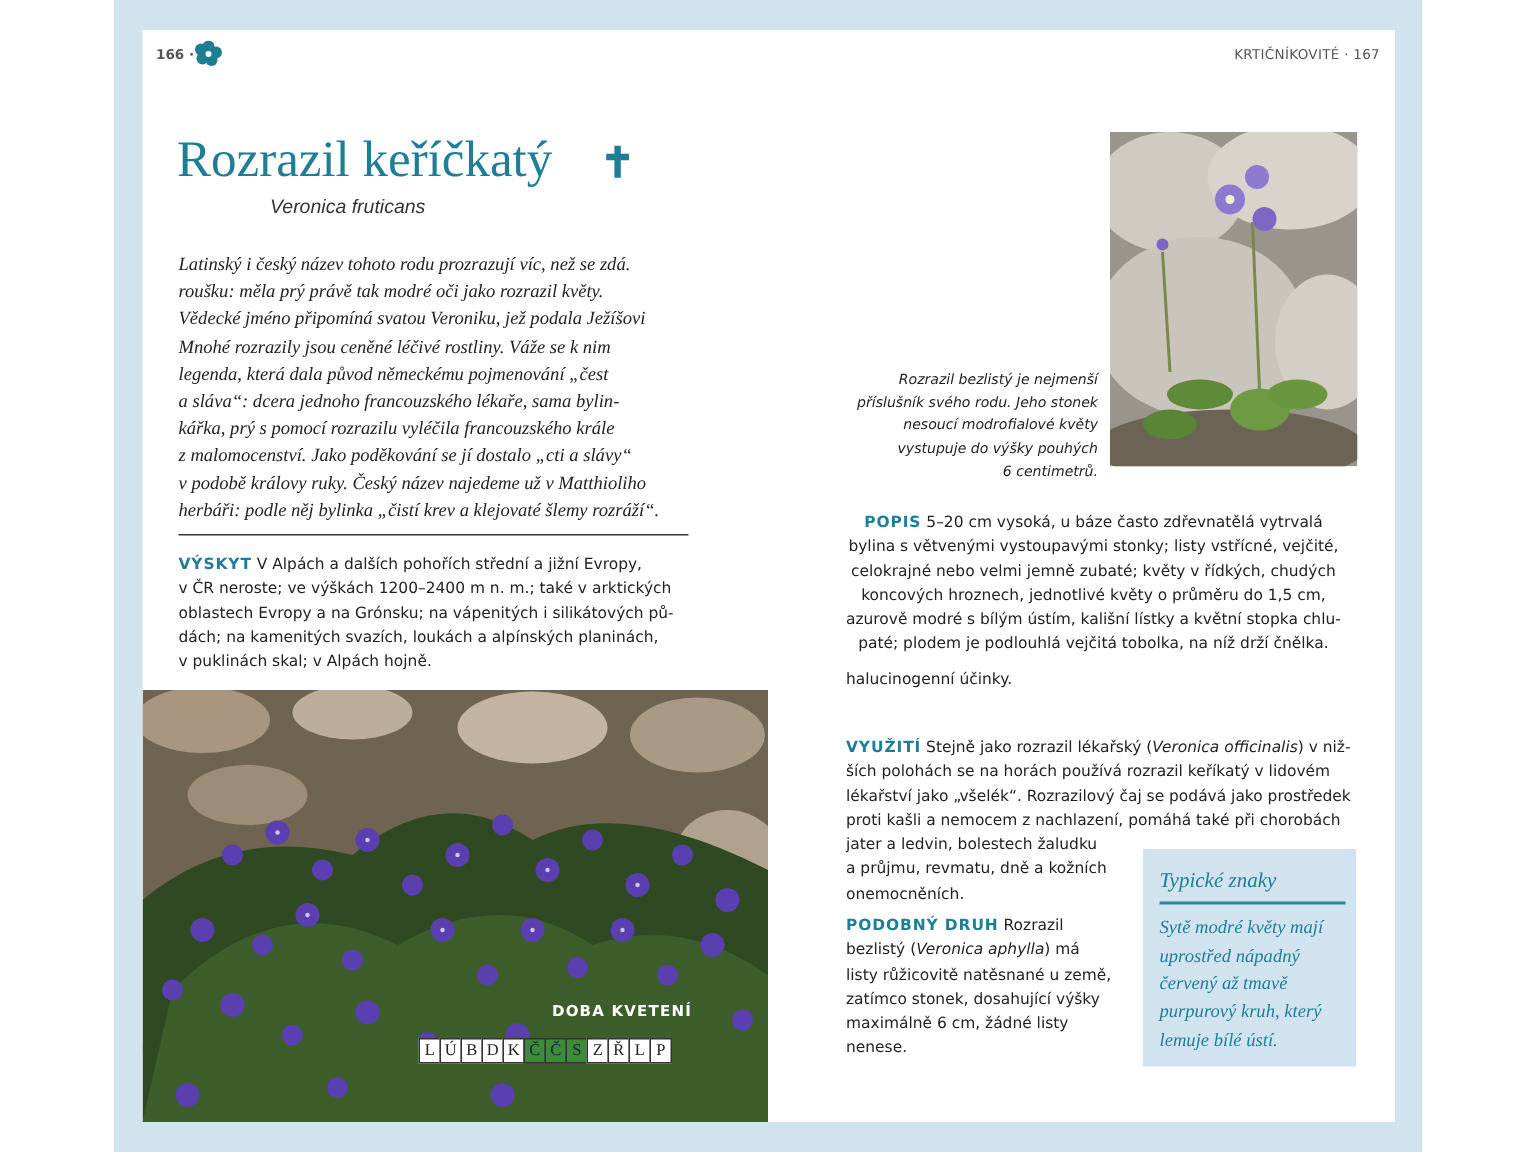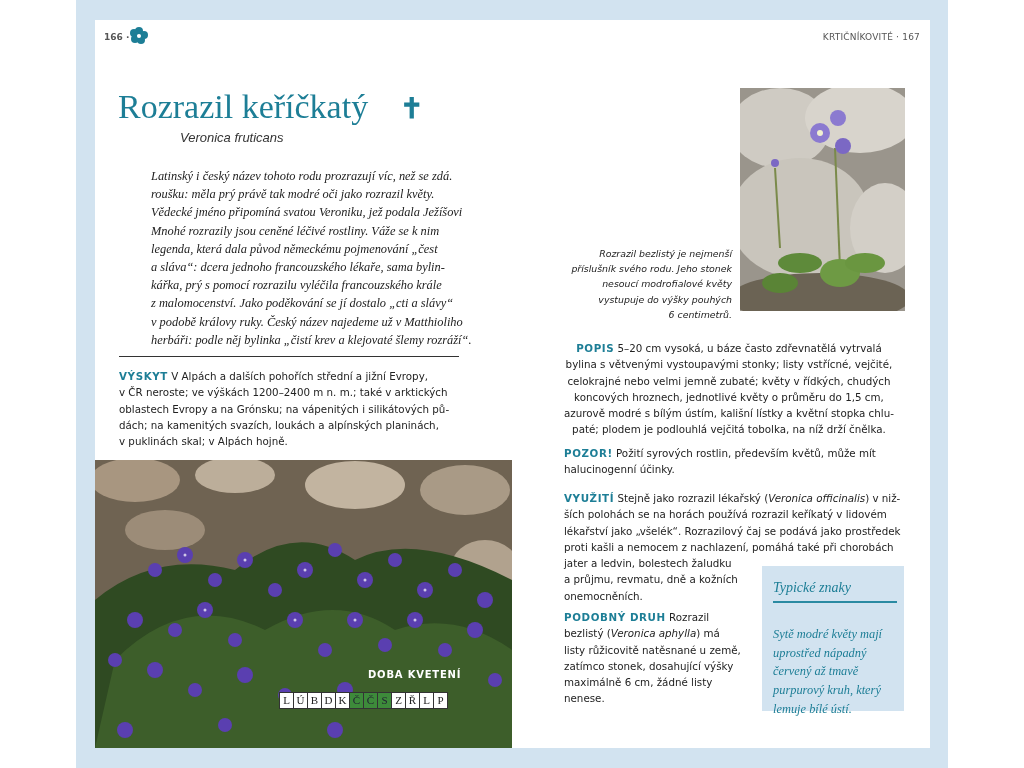--- a/index.html
+++ b/index.html
@@ -9,42 +9,42 @@
   .abs { position:absolute; }
   .folio { font-family:"DejaVu Sans", sans-serif; font-size:9px; color:#555; }
   .folio-left { left:104px; top:32px;font-weight:bold; }
   .folio-right { right:104px; top:32px; text-align:right; letter-spacing:0.2px; }
   .folio-right { left:auto;padding-left:48px; }
   .logo { left:130px; top:27px; width:18px; height:17px; }
   .title { left:118px; top:88px; font-family:"Liberation Serif", serif; font-size:34px; color:#1d7e96; white-space:nowrap; }
   .cross { left:400px; top:92px; font-family:"Liberation Serif", serif; font-size:28px; color:#1d7e96; font-weight:bold; }
   .latin { left:180px; top:130px; font-family:"Liberation Sans", sans-serif; font-style:italic; font-size:13px; color:#333; }
   .intro { left:119px; top:167px; width:350px; font-family:"Liberation Serif", serif; font-style:italic; font-size:12.4px; line-height:18.2px; color:#222; }
-  .intro span { display:block; white-space:nowrap;margin-left:32px; }
+  .intro span { display:block; white-space:nowrap; }
   .rule { left:119px; top:356px; width:340px; height:1px; background:#333; }
   .sec { font-family:"DejaVu Sans", sans-serif; font-size:10.3px; color:#222; line-height:16.3px; }
   .sec span.line { display:block; white-space:nowrap; }
   .kw { color:#1d7e96; font-weight:bold; letter-spacing:0.6px; }
   .vyskyt { left:119px; top:368px; width:360px; }
   .photo-main { left:95px; top:460px; width:417px; height:288px; overflow:hidden; }
   .doba { left:368px; top:669px; font-family:"DejaVu Sans", sans-serif; font-weight:bold; font-size:10px; color:#ffffff; letter-spacing:0.8px; }
   .months { left:279px; top:692px; display:flex; gap:0; }
   .month { width:13px; height:15px; border:1px solid #333; background:#fff; color:#222; font-family:"Liberation Serif", serif; font-size:11px; text-align:center; line-height:15px; margin-right:-1px; }
   .month.on { background:#3d8a3a; color:#223; }
   .photo-small { left:740px; top:88px; width:165px; height:223px; overflow:hidden; }
   .caption { left:560px; top:246px; width:172px; text-align:right; font-family:"DejaVu Sans", sans-serif; font-style:italic; font-size:9.4px; line-height:15.2px; color:#222; }
   .caption span { display:block; white-space:nowrap; }
   .popis { left:564px; top:340px;text-align:center; }
   .pozor { left:564px; top:445px; }
   .vyuziti { left:564px; top:490px; }
   .podobny { left:564px; top:609px; }
   .box { left:762px; top:566px; width:142px; height:145px; background:#d2e3f0; }
   .box-title { left:773px; top:580px; font-family:"Liberation Serif", serif; font-style:italic; font-size:14px; color:#1d7e96; }
   .box-rule { left:773px; top:601px; width:124px; height:2px; background:#2a8aa2; }
-  .box-text { left:773px; top:609px; font-family:"Liberation Serif", serif; font-style:italic; font-size:12.4px; line-height:18.7px; color:#1d7e96;margin-top:16px; }
+  .box-text { left:773px; top:609px; font-family:"Liberation Serif", serif; font-style:italic; font-size:12.4px; line-height:18.7px; color:#1d7e96; }
   .box-text span { display:block; white-space:nowrap; }
 </style>
 </head>
 <body>
 
 <div class="frame"></div>
 <div class="page"></div>
 
 <div class="abs folio folio-left">166 ·</div>
 <div class="abs logo">
@@ -203,21 +203,20 @@
 <div class="abs sec popis">
   <span class="line"><span class="kw">POPIS</span><span> 5–20 cm vysoká, u báze často zdřevnatělá vytrvalá</span></span>
   <span class="line">bylina s větvenými vystoupavými stonky; listy vstřícné, vejčité,</span>
   <span class="line">celokrajné nebo velmi jemně zubaté; květy v řídkých, chudých</span>
   <span class="line">koncových hroznech, jednotlivé květy o průměru do 1,5 cm,</span>
   <span class="line">azurově modré s bílým ústím, kališní lístky a květní stopka chlu-</span>
   <span class="line">paté; plodem je podlouhlá vejčitá tobolka, na níž drží čnělka.</span>
 </div>
 
 <div class="abs sec pozor">
-  <span class="line"><span class="kw">POZOR!</span><span> Požití syrových rostlin, především květů, může mít</span></span>
   <span class="line">halucinogenní účinky.</span>
 </div>
 
 <div class="abs sec vyuziti">
   <span class="line"><span class="kw">VYUŽITÍ</span><span> Stejně jako rozrazil lékařský (<i>Veronica officinalis</i>) v niž-</span></span>
   <span class="line">ších polohách se na horách používá rozrazil keříkatý v lidovém</span>
   <span class="line">lékařství jako „všelék“. Rozrazilový čaj se podává jako prostředek</span>
   <span class="line">proti kašli a nemocem z nachlazení, pomáhá také při chorobách</span>
   <span class="line">jater a ledvin, bolestech žaludku</span>
   <span class="line">a průjmu, revmatu, dně a kožních</span>

